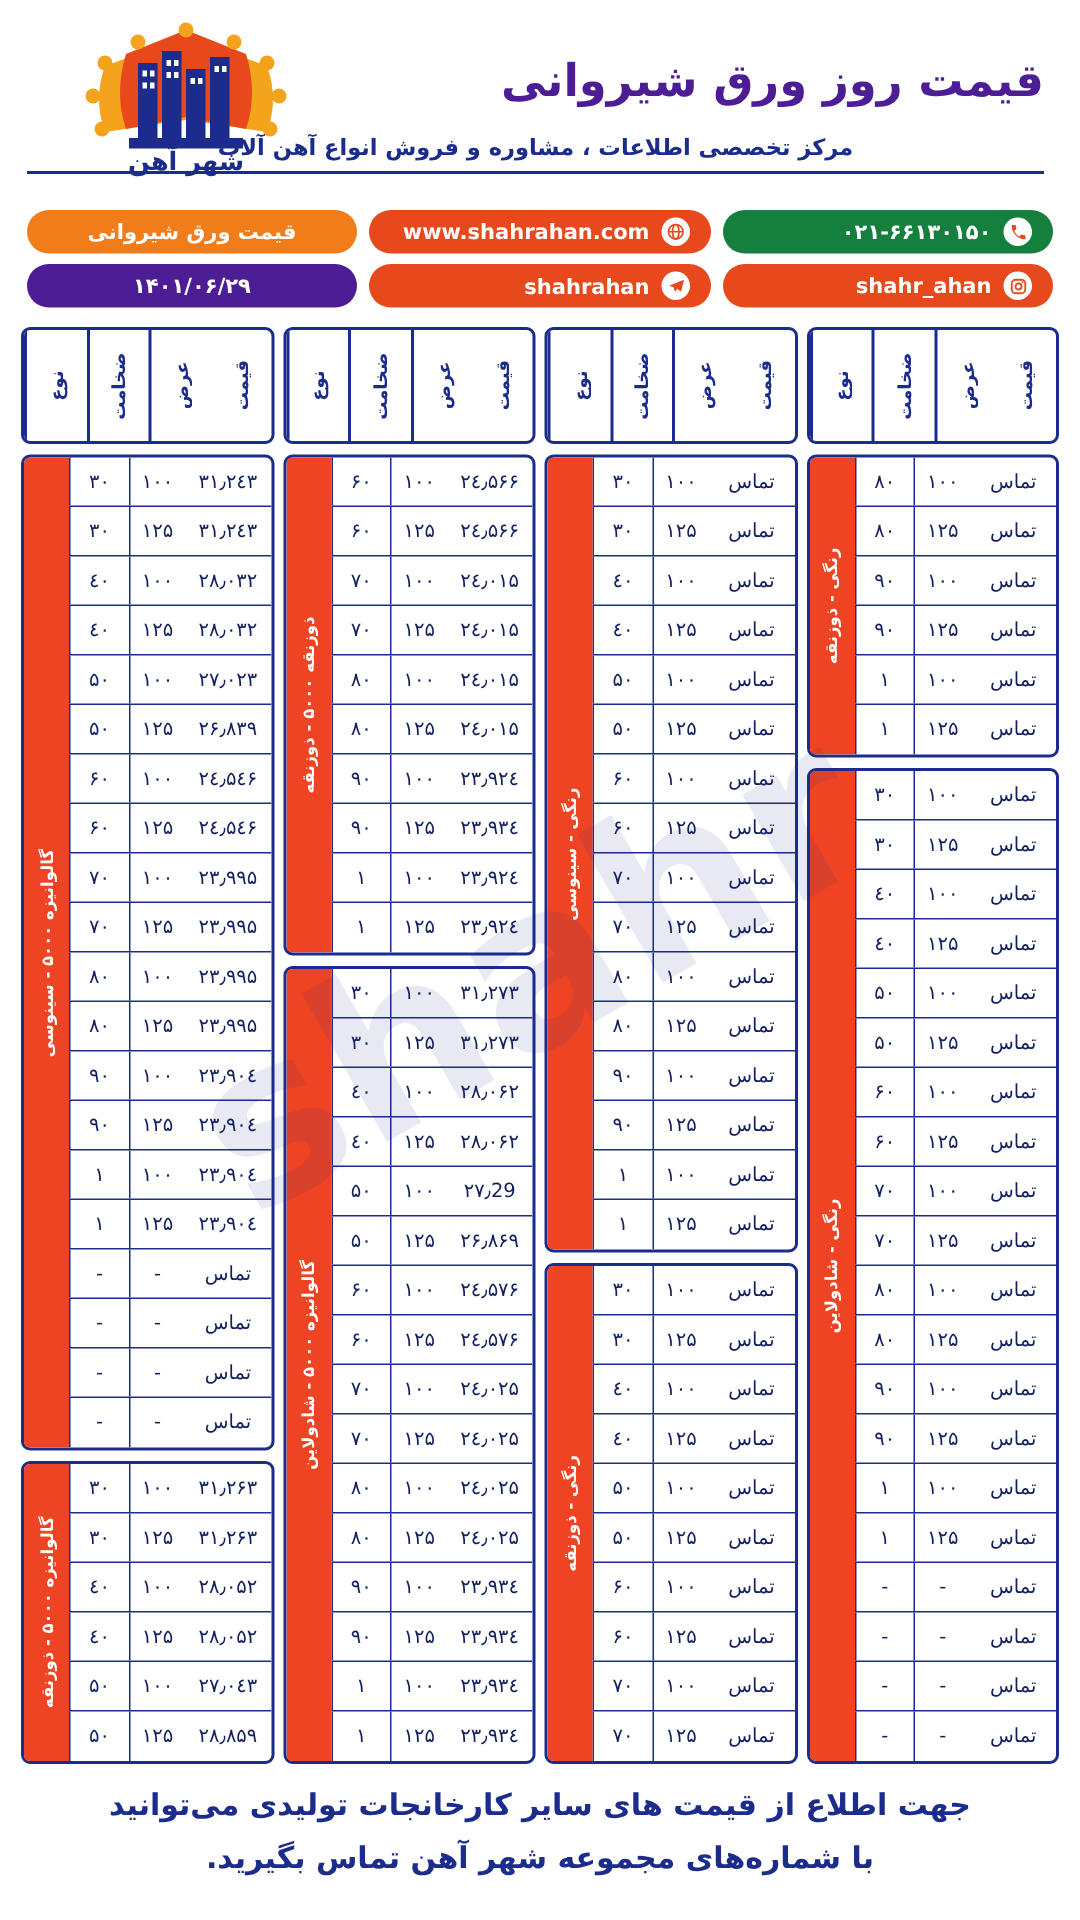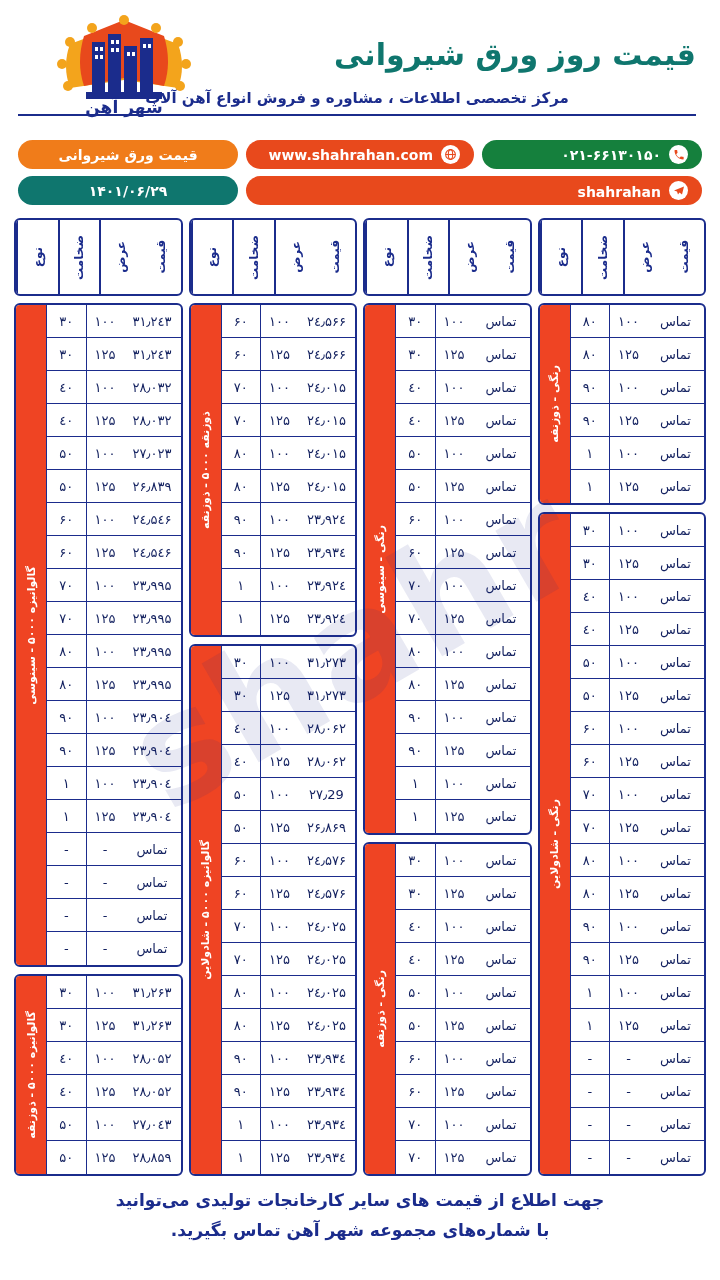--- a/index.html
+++ b/index.html
@@ -21,21 +21,21 @@
     position: relative;
     height: 140px;
     padding: 12px 18px 0 18px;
   }
   .title-block {
     text-align: right;
     padding-right: 6px;
     padding-top: 26px;
   }
   .main-title {
-    color: #0f766e;
+    color: #4c1d95;
     font-size: 30px;
     font-weight: bold;
     letter-spacing: 0px;
     line-height: 1.1;
   }
   .sub-title {
     color: #1b2c8c;
     font-size: 15px;
     font-weight: bold;
     margin-top: 18px;
@@ -82,21 +82,21 @@
     align-items: center;
     justify-content: center;
     flex: 0 0 auto;
   }
   .pill .ic svg { display:block; }
   .pill-phone { background: #15803d; width: 220px; }
   .pill-web   { background: #e8491c; flex: 1; }
   .pill-price { background: #f07c1a; width: 220px; justify-content: center; align-items: center; }
   .pill-insta { background: #e8491c; width: 220px; }
   .pill-tel   { background: #e8491c; flex: 1; align-items: flex-end; }
-  .pill-date  { background: #0f766e; width: 220px; justify-content: center; }
+  .pill-date  { background: #4c1d95; width: 220px; justify-content: center; }
   .pill-web .txt, .pill-tel .txt { direction: ltr; }
 
   
   .tables {
     display: flex;
     flex-direction: row-reverse;
     gap: 6px;
     padding: 6px 14px 0 14px;
     align-items: flex-start;
   }
@@ -197,21 +197,21 @@
     letter-spacing: 2px;
     pointer-events: none;
     font-family: "DejaVu Sans", sans-serif;
   }
 
   
   .footer {
     padding: 10px 18px 8px 18px;
     text-align: center;
     color: #1b2c8c;
-    font-size: 17px;
+    font-size: 20px;
     font-weight: bold;
     line-height: 1.75;
   }
 </style>
 </head>
 <body>
 
 <div id="page">
 
   <div class="header">
@@ -290,20 +290,30 @@
           </svg>
         </span>
         <span class="txt">www.shahrahan.com</span>
       </div>
       <div class="pill pill-price">
         <span class="txt">قیمت ورق شیروانی</span>
       </div>
     </div>
 
     <div class="contact-row">
+      <div class="pill pill-insta">
+        <span class="ic">
+          <svg width="12" height="12" viewBox="0 0 24 24" fill="none" stroke="#e8491c" stroke-width="2.4">
+            <rect x="3" y="3" width="18" height="18" rx="5"></rect>
+              <circle cx="12" cy="12" r="4"></circle>
+            <circle cx="17.5" cy="6.5" r="1.2" fill="#e8491c" stroke="none"></circle>
+          </svg>
+        </span>
+        <span class="txt">shahr_ahan</span>
+      </div>
       <div class="pill pill-tel">
         <span class="ic">
           <svg width="12" height="12" viewBox="0 0 24 24" fill="#e8491c">
             <path d="M22 3L2 11l6 2 2 6 3-4 5 4 4-16z"></path>
           </svg>
         </span>
         <span class="txt">shahrahan</span>
       </div>
       <div class="pill pill-date">
         <span class="txt">۱۴۰۱/۰۶/۲۹</span>

